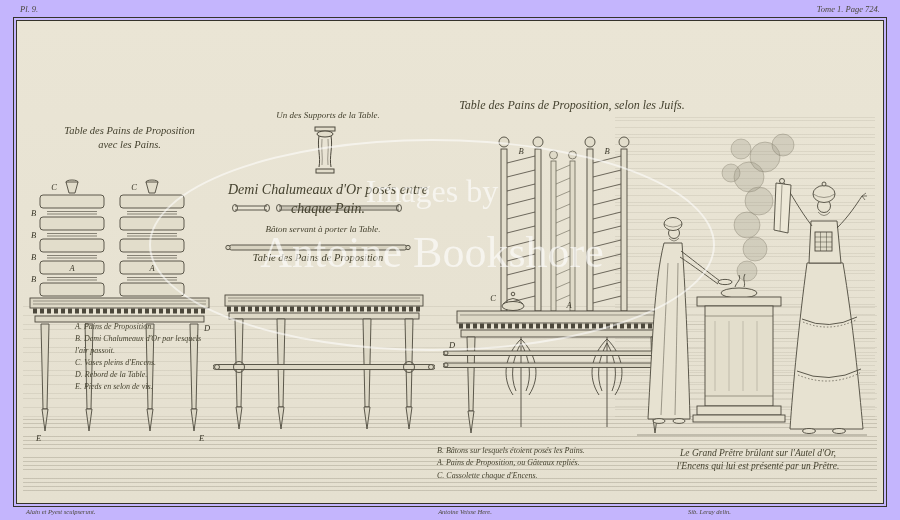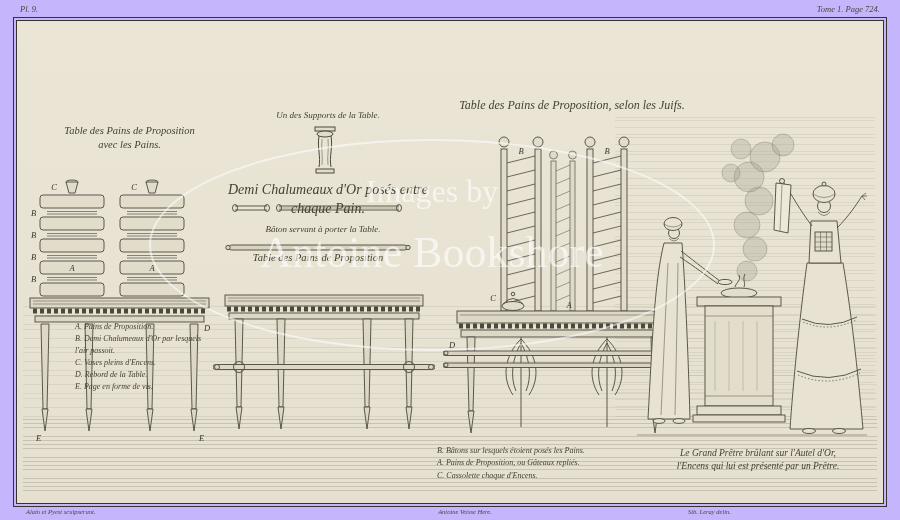--- a/index.html
+++ b/index.html
@@ -128,21 +128,21 @@
       <text class="fl" x="177" y="158">D</text>
       <text class="fl" x="9" y="268">E</text>
       <text class="fl" x="172" y="268">E</text>
     </svg>
 
     <div class="legend legend-left">
       <div class="lrow"><span class="lk">A.</span><span>Pains de Proposition.</span></div>
       <div class="lrow"><span class="lk">B.</span><span>Demi Chalumeaux d'Or par lesquels l'air passoit.</span></div>
       <div class="lrow"><span class="lk">C.</span><span>Vases pleins d'Encens.</span></div>
       <div class="lrow"><span class="lk">D.</span><span>Rebord de la Table.</span></div>
-      <div class="lrow"><span class="lk">E.</span><span>Page en forme de vis.</span></div>
+      <div class="lrow"><span class="lk">E.</span><span>Pieds en selon de vis.</span></div>
     </div>
 
     <div class="cap c-support">Un des Supports de la Table.</div>
     <svg class="fig fig-support" viewBox="0 0 32 52">
       <g stroke="#4c483c" stroke-width="1" fill="#e2ddcb">
         <rect x="6" y="2" width="20" height="4"></rect>
         <ellipse cx="16" cy="9" rx="8" ry="3"></ellipse>
         <path d="M10,11 C8,22 12,32 10,42" fill="none"></path>
         <path d="M22,11 C24,22 20,32 22,42" fill="none"></path>
         <path d="M13,14 C12,24 14,32 13,40" fill="none" stroke-width="0.5"></path>

